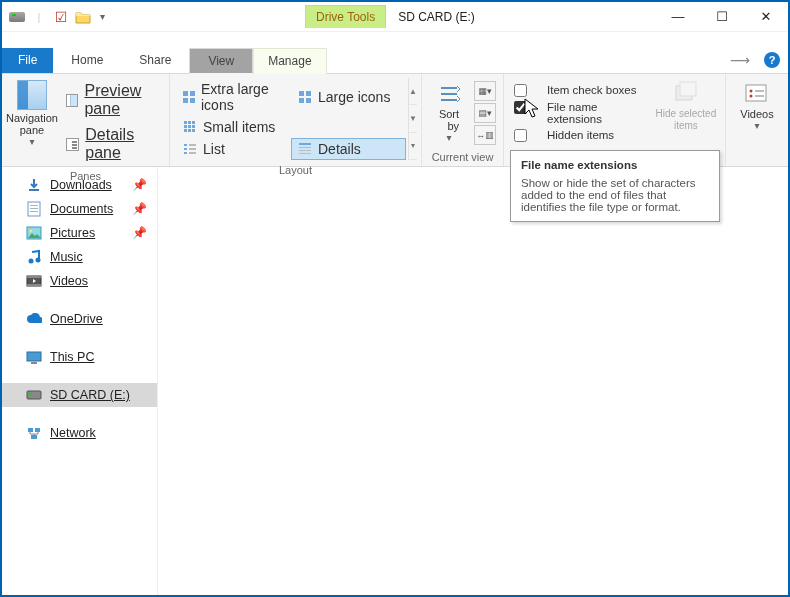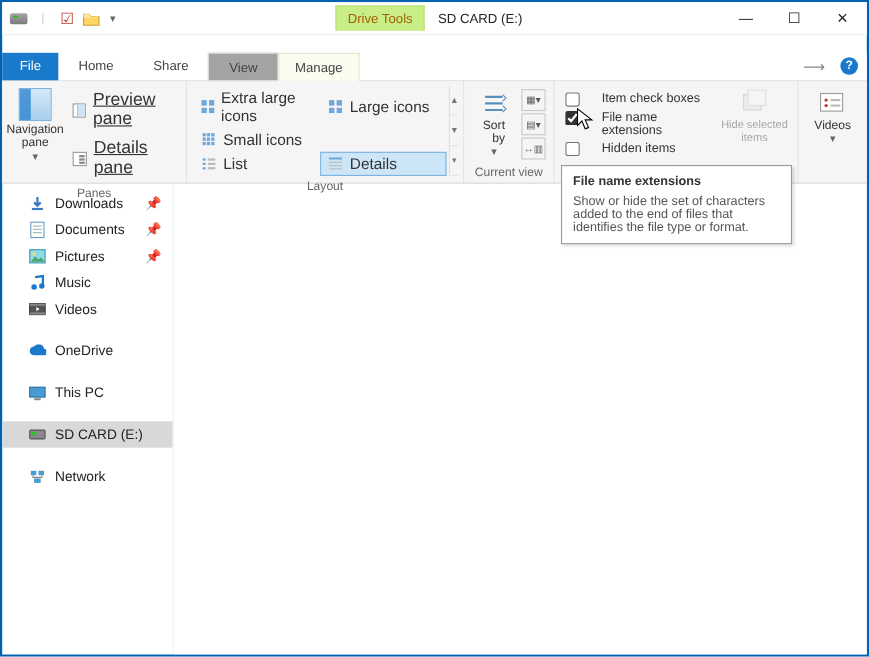--- a/index.html
+++ b/index.html
@@ -73,21 +73,21 @@
 .hide-sel .lbl{font-size:10px;color:#666;text-align:center;line-height:12px;}
 
 
 .options-btn { display:flex;flex-direction:column;align-items:center;width:50px;padding-top:4px;}
 .options-btn .ic{width:28px;height:28px;}
 .options-btn .lbl{font-size:11px;color:#333;}
 
 
 .body-area { flex:1;display:flex;overflow:hidden;}
 .nav-tree { width:156px;border-right:1px solid #eee;padding-top:6px;overflow:auto;}
-.tree-item { display:flex;align-items:center;gap:8px;padding:4px 6px 4px 24px;font-size:12.5px;color:#222;position:relative;}
+.tree-item { display:flex;align-items:center;gap:8px;padding:4px 6px 4px 24px;font-size:12.5px;color:#222;position:relative;text-decoration:underline;}
 .tree-item .pin { position:absolute;right:10px;color:#9a9a9a;font-size:12px;}
 .tree-item.sel { background:#d8d8d8;}
 .tree-item .ic { width:16px;height:16px;display:flex;align-items:center;justify-content:center;}
 .content-pane { flex:1;background:#fff;}
 
 
 .statusbar { height:22px;border-top:1px solid #e5e5e5;display:flex;align-items:center;padding:0 8px;font-size:11.5px;color:#1979ca;}
 .statusbar .spacer{flex:1;}
 .view-toggle { width:20px;height:16px;border:1px solid #c8c8c8;margin-left:3px;display:flex;align-items:center;justify-content:center;}
 .view-toggle.active{background:#cde6f7;border-color:#7fb3de;}
@@ -197,21 +197,21 @@
                     <rect x="4" y="0" width="3" height="3" fill="#6fa8dc"></rect>
                     <rect x="8" y="0" width="3" height="3" fill="#6fa8dc"></rect>
                     <rect x="0" y="4" width="3" height="3" fill="#6fa8dc"></rect>
                     <rect x="4" y="4" width="3" height="3" fill="#6fa8dc"></rect>
                     <rect x="8" y="4" width="3" height="3" fill="#6fa8dc"></rect>
                     <rect x="0" y="8" width="3" height="3" fill="#6fa8dc"></rect>
                     <rect x="4" y="8" width="3" height="3" fill="#6fa8dc"></rect>
                     <rect x="8" y="8" width="3" height="3" fill="#6fa8dc"></rect>
                   </svg>
                 </span>
-                <span>Small icons</span>
+                <span>Small items</span>
               </div>
           </div>
           <div class="layout-row">
             <div class="layout-opt">
                 <span class="lay-ic">
                   <svg width="12" height="12">
                     <rect x="0" y="1" width="3" height="2" fill="#6fa8dc"></rect>
                     <rect x="5" y="1" width="7" height="2" fill="#bbb"></rect>
                     <rect x="0" y="5" width="3" height="2" fill="#6fa8dc"></rect>
                     <rect x="5" y="5" width="7" height="2" fill="#bbb"></rect>

